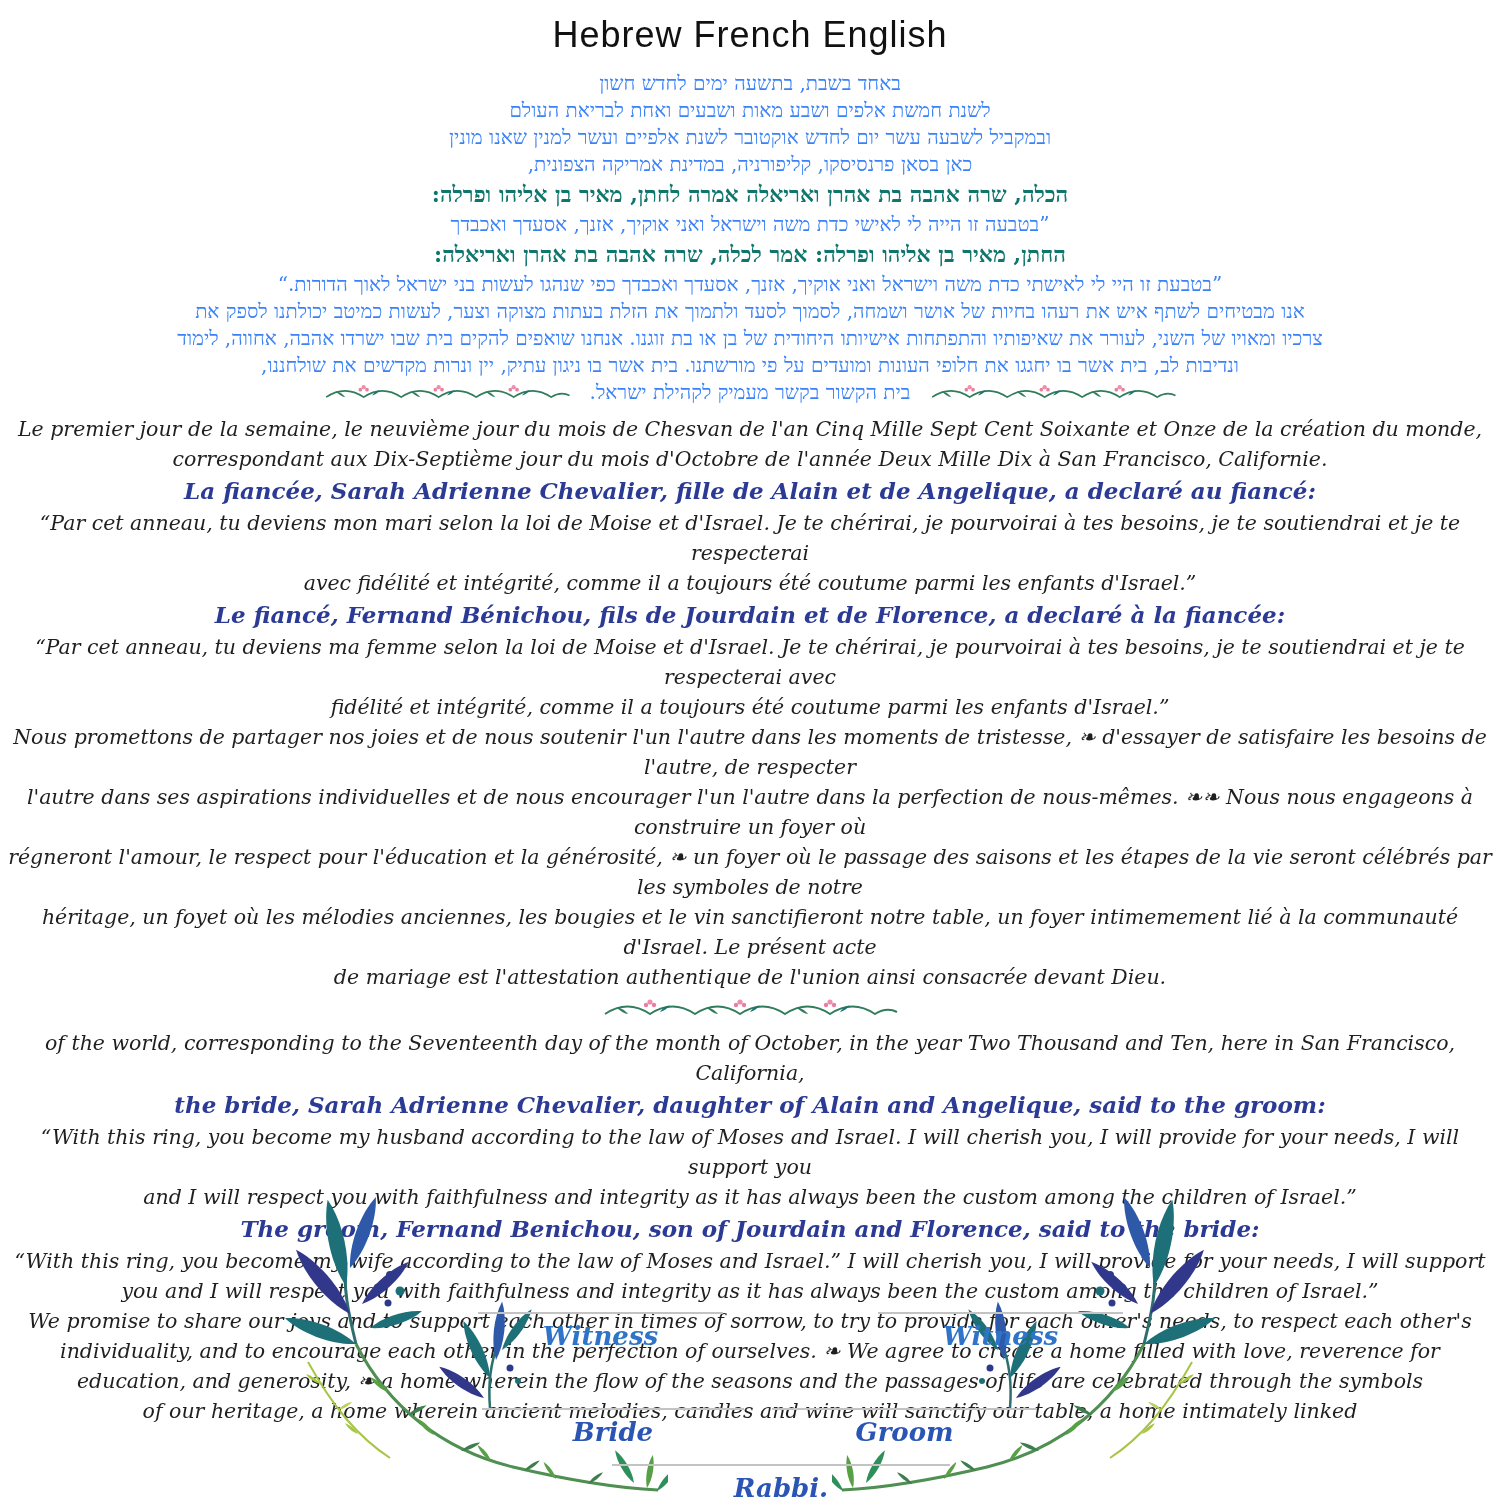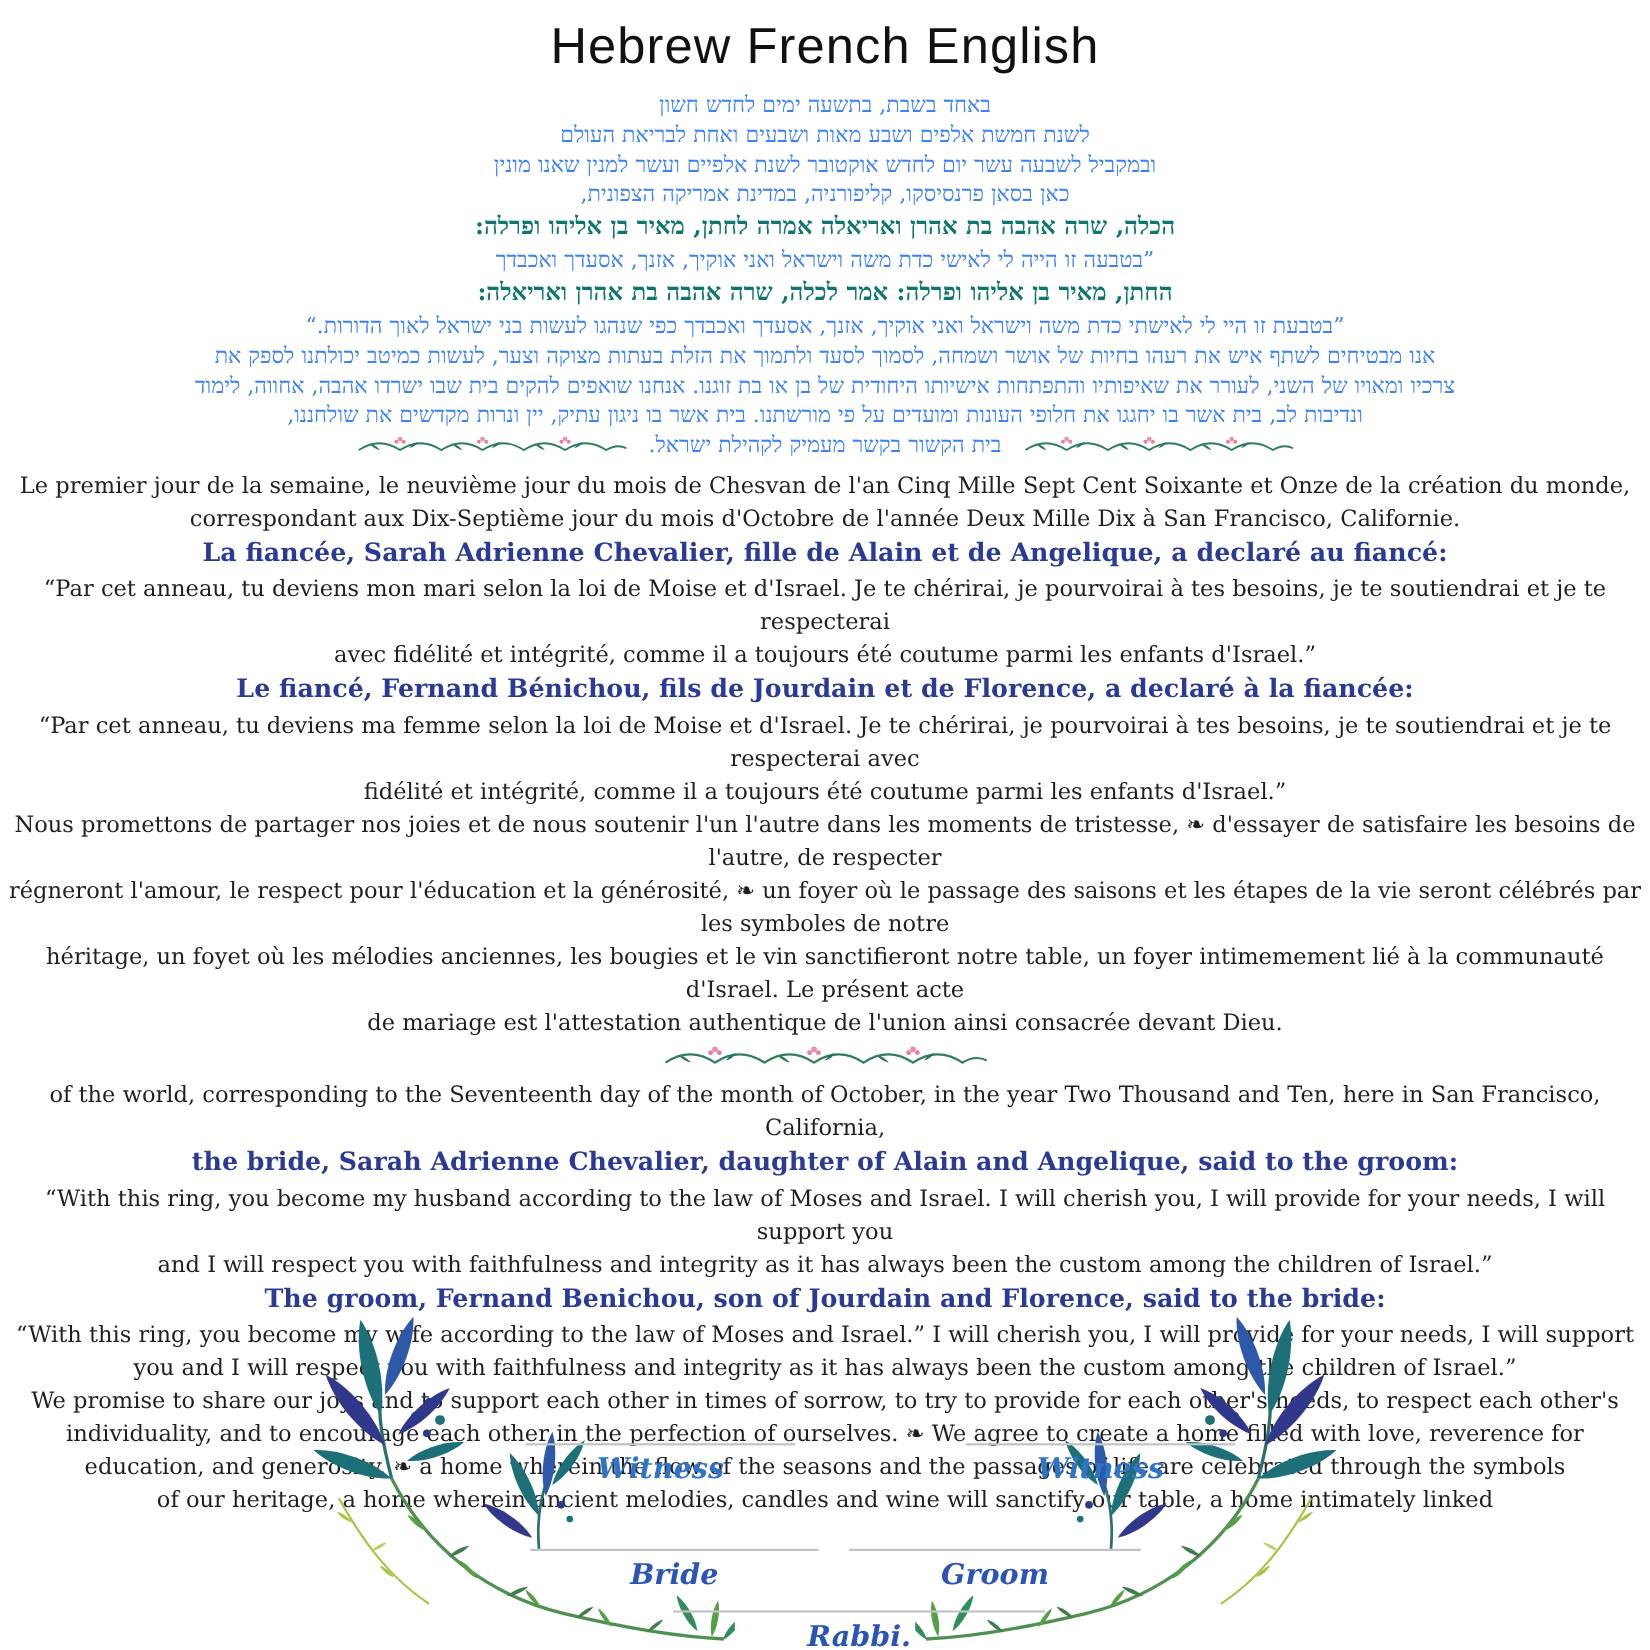--- a/index.html
+++ b/index.html
@@ -3,29 +3,29 @@
 <meta charset="utf-8">
 <style>
   html,body { margin:0; padding:0; background:#ffffff; }
   .page {
     position:relative; width:1500px; height:1500px; background:#ffffff;
     overflow:hidden; font-family:"DejaVu Serif", serif; color:#222;
   }
   .title {
     margin:14px 0 6px; text-align:center;
     font-family:"Liberation Sans", sans-serif;
-    font-size:46px; letter-spacing:1px; color:#111; font-weight:500;
+    font-size:36px; letter-spacing:1px; color:#111; font-weight:500;
   }
   
   .heb { direction:rtl; text-align:center; margin-top:14px; }
   .heb .hl { font-size:20px; line-height:27px; color:#3b82f6; }
   .heb .hh { font-size:22px; line-height:33px; font-weight:bold; color:#0f766e; }
   .heb .final-row { display:flex; align-items:center; justify-content:center; gap:18px; font-size:20px; line-height:30px; }
   
-  .lat { text-align:center; }
+  .lat { text-align:center; font-style:italic; }
   .lat .ll { font-size:20.5px; line-height:30px; color:#1f1f1f; }
   .lat .lh { font-size:23px; line-height:34px; font-weight:bold; color:#2b3a94; }
   .fr { margin-top:8px; }
   .divider-row { text-align:center; margin:4px 0 2px; }
   .en { margin-top:0; }
   
   .sig { position:absolute; text-align:center; }
   .sigline { height:2px; background:#c3c3c3; }
   .siglbl { margin-top:7px; font-style:italic; font-weight:bold; font-size:26px; }
   .wit { color:#2e74c8; }
@@ -129,20 +129,21 @@
   <div class="lat fr">
     <div class="ll">Le premier jour de la semaine, le neuvième jour du mois de Chesvan de l'an Cinq Mille Sept Cent Soixante et Onze de la création du monde,</div>
     <div class="ll">correspondant aux Dix-Septième jour du mois d'Octobre de l'année Deux Mille Dix  à San Francisco, Californie.</div>
     <div class="lh">La fiancée, Sarah Adrienne Chevalier, fille de Alain et de Angelique, a declaré au fiancé:</div>
     <div class="ll">“Par cet anneau, tu deviens mon mari selon la loi de Moise et d'Israel. Je te chérirai, je pourvoirai à tes besoins, je te soutiendrai et je te respecterai</div>
     <div class="ll">avec fidélité et intégrité, comme il a toujours été coutume parmi les enfants d'Israel.”</div>
     <div class="lh">Le fiancé, Fernand Bénichou, fils de Jourdain et de Florence, a declaré à la fiancée:</div>
     <div class="ll">“Par cet anneau, tu deviens ma femme selon la loi de Moise et d'Israel. Je te chérirai, je pourvoirai à tes besoins, je te soutiendrai et je te respecterai avec</div>
     <div class="ll">fidélité et intégrité, comme il a toujours été coutume parmi les enfants d'Israel.”</div>
     <div class="ll">Nous promettons de partager nos joies et de nous soutenir l'un l'autre dans les moments de tristesse, ❧ d'essayer de satisfaire les besoins de l'autre, de respecter</div>
+    <div class="ll">l'autre dans ses aspirations individuelles et de nous encourager l'un l'autre dans la perfection de nous-mêmes. ❧❧ Nous nous engageons à construire un foyer où</div>
     <div class="ll">régneront l'amour, le respect pour l'éducation et la générosité, ❧ un foyer où le passage des saisons et les étapes de la vie seront célébrés par les symboles de notre</div>
     <div class="ll">héritage, un foyet où les mélodies anciennes, les bougies et le vin  sanctifieront notre table, un foyer intimemement lié à la communauté d'Israel. Le présent acte</div>
     <div class="ll">de mariage est l'attestation authentique de l'union ainsi consacrée devant Dieu.</div>
   </div>
 
   <div class="divider-row">
     <svg class="vinediv">
         <use href="#vinediv"></use>
       </svg>
   </div>

